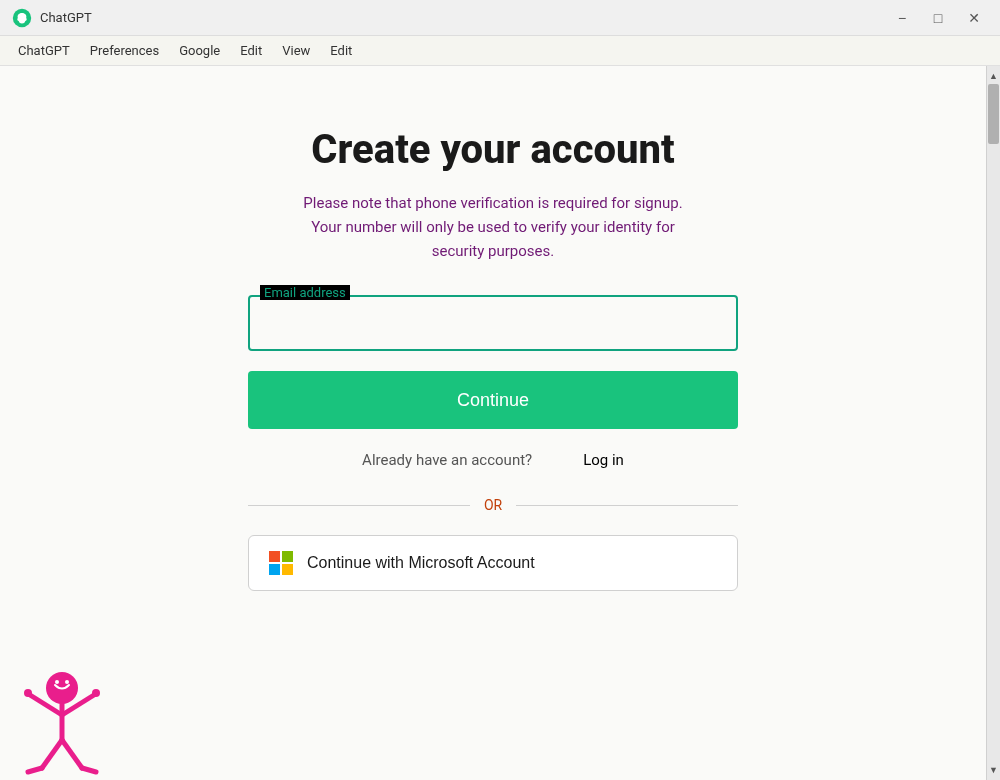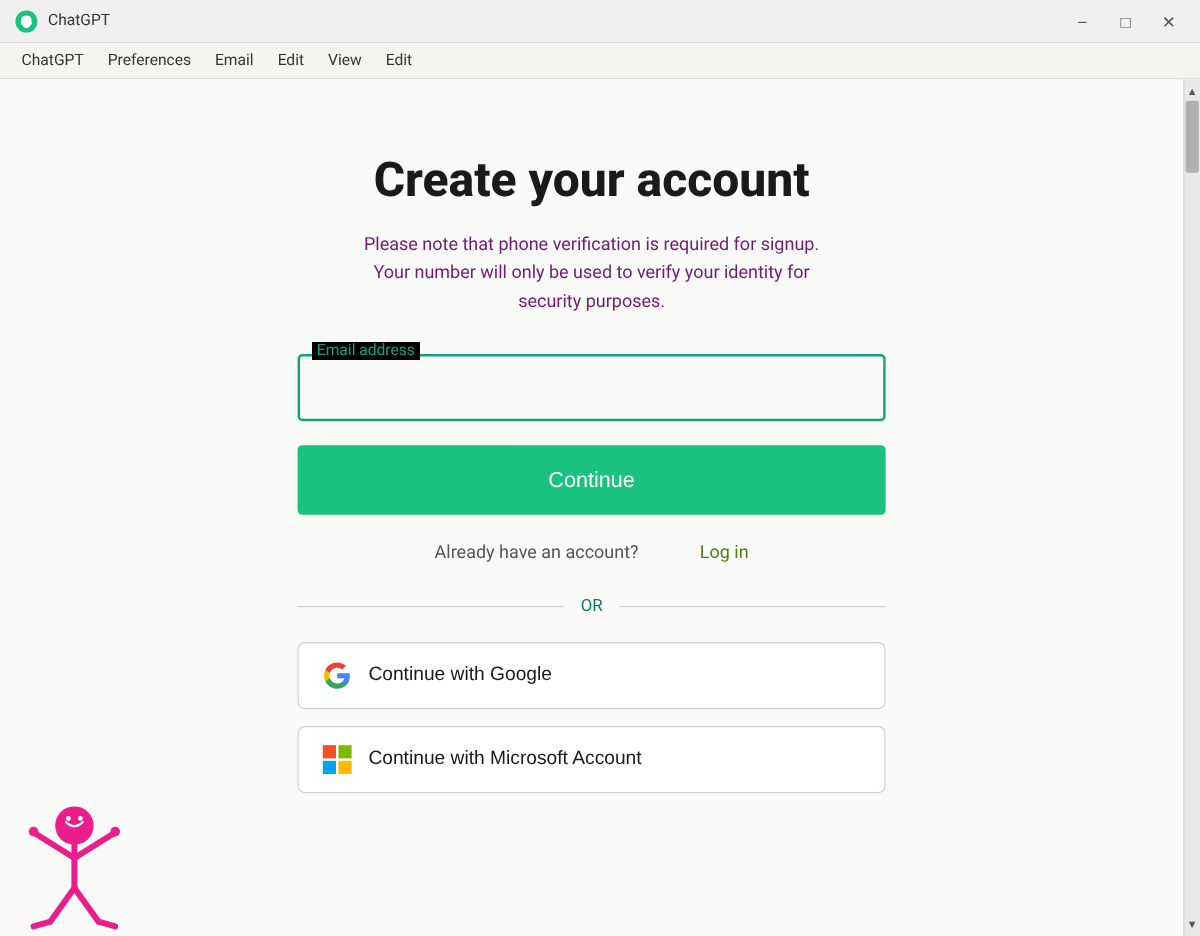--- a/index.html
+++ b/index.html
@@ -211,21 +211,21 @@
     
     .login-row {
       display: flex;
       align-items: center;
       gap: 6px;
       font-size: 15px;
       color: #555;
       margin-bottom: 28px;
     }
     .login-link {
-      color: #4d7c0f;
+      color: #000000;
       cursor: pointer;
       text-decoration: none;
       font-size: 15px;
       margin-left: 45px;
     }
 
     
     .or-divider {
       width: 100%;
       display: flex;
@@ -233,21 +233,21 @@
       gap: 14px;
       margin-bottom: 22px;
     }
     .divider-line {
       flex: 1;
       height: 1px;
       background: #d0d0d0;
     }
     .divider-text {
       font-size: 14px;
-      color: #0f766e;
+      color: #c2410c;
     }
 
     
     .social-btn {
       width: 100%;
       height: 56px;
       background: white;
       border: 1px solid #d0d0d0;
       border-radius: 6px;
       display: flex;
@@ -296,21 +296,21 @@
   <div class="title-bar-controls">
     <button class="tb-btn">−</button>
     <button class="tb-btn">□</button>
     <button class="tb-btn close">✕</button>
   </div>
 </div>
 
 <div class="menu-bar">
   <span class="menu-item">ChatGPT</span>
   <span class="menu-item">Preferences</span>
-  <span class="menu-item">Email</span>
+  <span class="menu-item">Google</span>
   <span class="menu-item">Edit</span>
   <span class="menu-item">View</span>
   <span class="menu-item">Edit</span>
 </div>
 
 <div class="main-area">
 
   <div class="content-panel">
 
     <svg class="illustration" viewBox="0 0 140 120">
@@ -356,29 +356,20 @@
         <span>Already have an account?</span>
         <a class="login-link" href="#">Log in</a>
       </div>
 
       <div class="or-divider">
         <div class="divider-line"></div>
         <span class="divider-text">OR</span>
         <div class="divider-line"></div>
       </div>
 
-      <button class="social-btn">
-        <svg class="google-icon" viewBox="0 0 24 24">
-          <path d="M22.56 12.25c0-.78-.07-1.53-.2-2.25H12v4.26h5.92c-.26 1.37-1.04 2.53-2.21 3.31v2.77h3.57c2.08-1.92 3.28-4.74 3.28-8.09z" fill="#4285F4"></path>
-          <path d="M12 23c2.97 0 5.46-.98 7.28-2.66l-3.57-2.77c-.98.66-2.23 1.06-3.71 1.06-2.86 0-5.29-1.93-6.16-4.53H2.18v2.84C3.99 20.53 7.7 23 12 23z" fill="#34A853"></path>
-          <path d="M5.84 14.09c-.22-.66-.35-1.36-.35-2.09s.13-1.43.35-2.09V7.07H2.18C1.43 8.55 1 10.22 1 12s.43 3.45 1.18 4.93l2.85-2.22.81-.62z" fill="#FBBC05"></path>
-          <path d="M12 5.38c1.62 0 3.06.56 4.21 1.64l3.15-3.15C17.45 2.09 14.97 1 12 1 7.7 1 3.99 3.47 2.18 7.07l3.66 2.84c.87-2.6 3.3-4.53 6.16-4.53z" fill="#EA4335"></path>
-        </svg>
-        <span>Continue with Google</span>
-      </button>
 
       <button class="social-btn">
         <div class="ms-icon">
           <div class="ms-sq" style="background:#F25022;"></div>
           <div class="ms-sq" style="background:#7FBA00;"></div>
           <div class="ms-sq" style="background:#00A4EF;"></div>
           <div class="ms-sq" style="background:#FFB900;"></div>
         </div>
         <span>Continue with Microsoft Account</span>
       </button>

